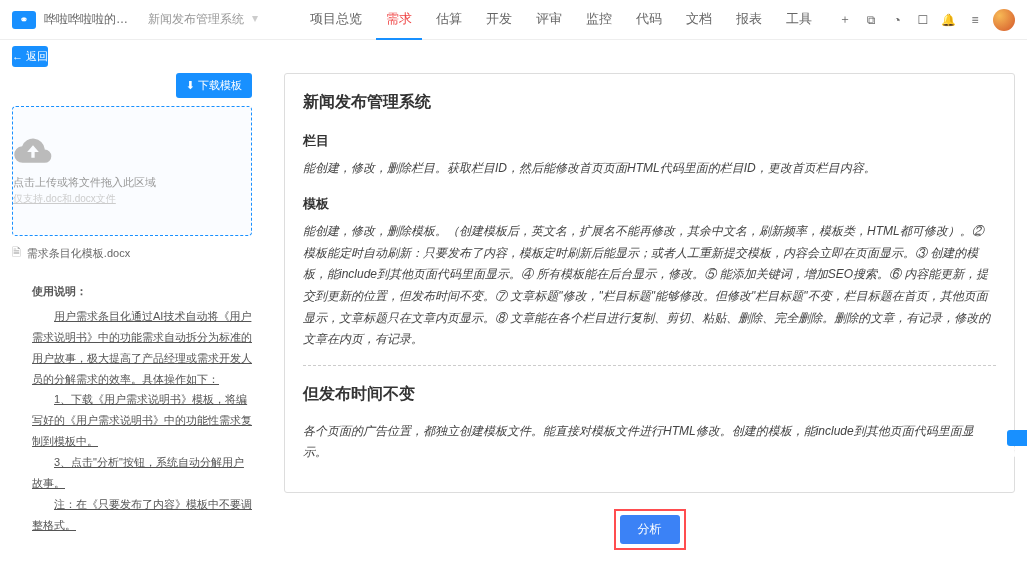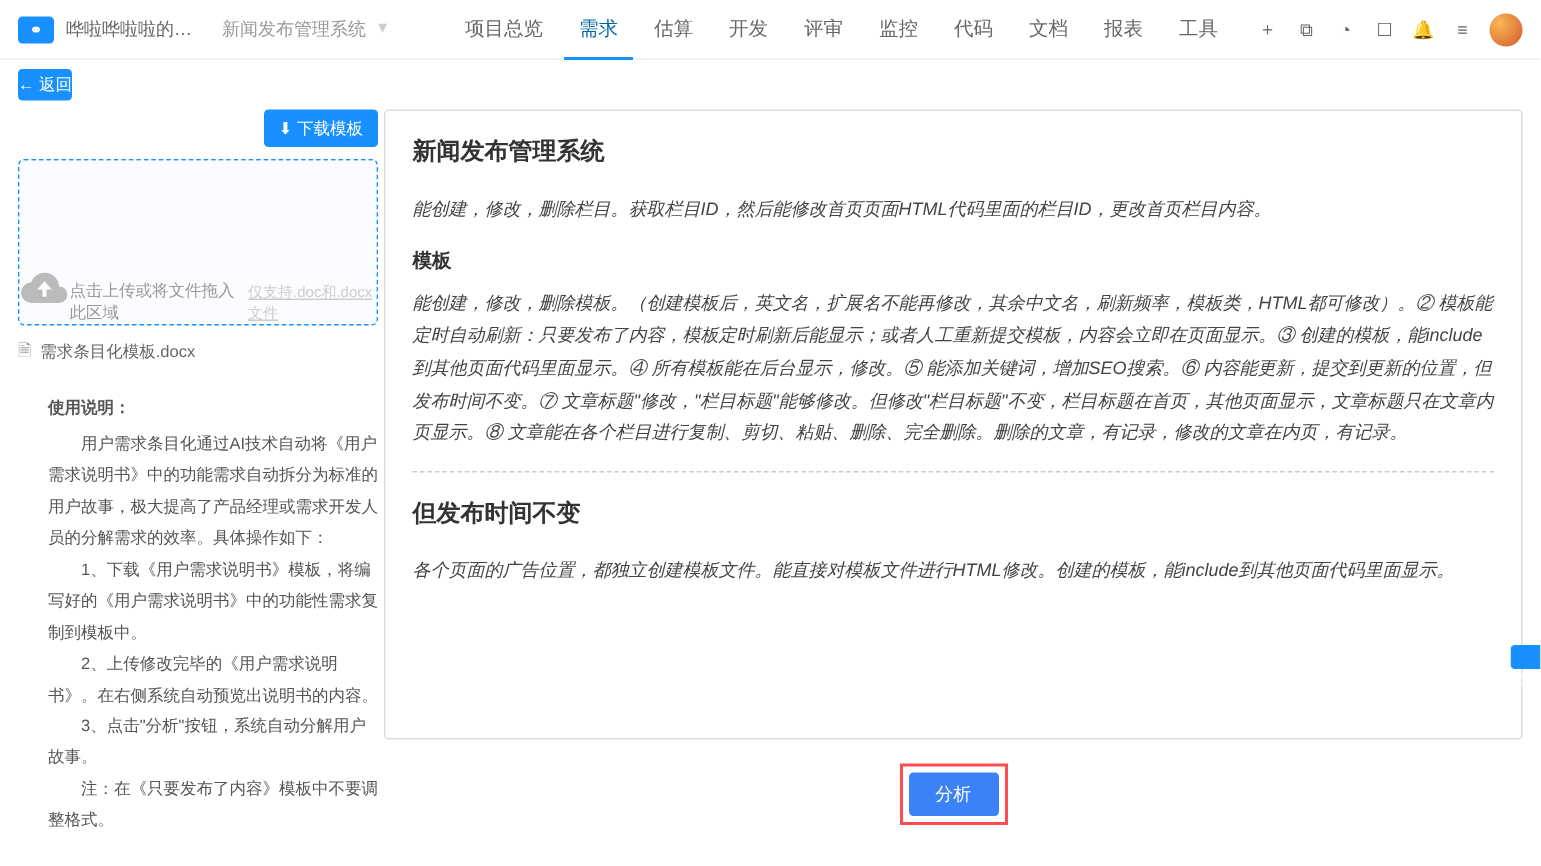--- a/index.html
+++ b/index.html
@@ -6,47 +6,47 @@
 body { font-family: "Microsoft YaHei", -apple-system, sans-serif; font-size: 12px; color: #333; background: #fff; width: 1027px; height: 577px; overflow: hidden; }
 
 
 .header { height: 40px; border-bottom: 1px solid #eee; display: flex; align-items: center; padding: 0 12px; gap: 8px; }
 .logo { width: 24px; height: 18px; background: #1890ff; border-radius: 3px; display: flex; align-items: center; justify-content: center; color: #fff; font-weight: bold; font-size: 10px; }
 .team-name { font-size: 12px; color: #666; max-width: 90px; overflow: hidden; white-space: nowrap; text-overflow: ellipsis; }
 .project-select { font-size: 12px; color: #999; padding: 2px 18px 2px 6px; border: none; background: transparent; position: relative; }
 .project-select::after { content: "▾"; position: absolute; right: 4px; color: #ccc; }
 .nav { display: flex; gap: 4px; margin-left: 30px; }
 .nav-item { padding: 10px 10px; font-size: 13px; color: #666; cursor: pointer; border-bottom: 2px solid transparent; }
-.nav-item.active { color: #0369a1; border-bottom-color: #1890ff; }
+.nav-item.active { color: #ef4444; border-bottom-color: #1890ff; }
 .header-icons { margin-left: auto; display: flex; gap: 10px; align-items: center; }
 .hicon { width: 16px; height: 16px; cursor: pointer; color: #666; display: flex; align-items: center; justify-content: center; }
 .avatar { width: 22px; height: 22px; border-radius: 50%; background: radial-gradient(circle at 30% 30%, #f7b955, #d4572a); }
 
 
 .back-row { padding: 6px 12px; }
 .back-btn { background: #1890ff; color: #fff; border: none; padding: 3px 0; border-radius: 3px; font-size: 11px; cursor: pointer; }
 
 
-.main { display: flex; gap: 4px; padding: 0 12px 12px; height: calc(100% - 80px); }
+.main { display: flex; gap: 32px; padding: 0 12px 12px; height: calc(100% - 80px); }
 .left-col { width: 240px; flex-shrink: 0; display: flex; flex-direction: column; }
 .right-col { flex: 1; display: flex; flex-direction: column; gap: 8px; }
 
 
 .dl-row { display: flex; justify-content: flex-end; margin-bottom: 8px; }
 .dl-btn { background: #1890ff; color: #fff; border: none; padding: 5px 10px; border-radius: 3px; font-size: 11px; cursor: pointer; }
-.upload-box { border: 1px dashed #1890ff; border-radius: 4px; height: 130px; display: flex; flex-direction: row; align-items: flex-end; justify-content: center; background: #fafcff; }
+.upload-box { border: 1px dashed #1890ff; border-radius: 4px; height: 130px; display: flex; flex-direction: column; align-items: flex-start; justify-content: center; background: #fafcff; }
 .upload-icon { width: 40px; height: 30px; color: #bbb; margin-bottom: 8px; }
 .upload-text { font-size: 11px; color: #999; }
 .upload-hint { font-size: 10px; color: #ccc; margin-top: 2px; text-decoration: underline; }
 .file-row { display: flex; align-items: center; gap: 6px; margin-top: 8px; font-size: 11px; color: #666; }
 .file-icon { color: #999; }
 
 .instructions { margin-top: 18px; font-size: 11px; color: #555; line-height: 1.9; margin-left: 20px; }
 .instructions .title { font-weight: bold; margin-bottom: 4px; }
-.instructions p { text-indent: 2em; }
+.instructions p { text-indent: 2em; text-decoration: underline; }
 
 
 .preview-box { border: 1px solid #ddd; border-radius: 3px; padding: 14px 18px; flex: 1; overflow: auto; font-size: 12px; line-height: 1.8; }
 .preview-box h1 { font-size: 16px; font-weight: bold; margin-bottom: 12px; }
 .preview-box h2 { font-size: 13px; font-weight: bold; margin: 12px 0 6px; }
 .preview-box .para { color: #444; font-style: italic; }
 .preview-box hr { border: none; border-top: 1px dashed #ccc; margin: 14px 0; }
 
 .analyze-row { display: flex; justify-content: center; padding: 8px 0; }
 .analyze-wrap { border: 2px solid #ff4d4f; padding: 4px; }
@@ -103,30 +103,30 @@
     </div>
     <div class="file-row">
       <span class="file-icon">🗎</span>
       <span>需求条目化模板.docx</span>
     </div>
     <div class="instructions">
       <div class="title">使用说明：</div>
       <div>
           <p>用户需求条目化通过AI技术自动将《用户需求说明书》中的功能需求自动拆分为标准的用户故事，极大提高了产品经理或需求开发人员的分解需求的效率。具体操作如下：</p>
           <p>1、下载《用户需求说明书》模板，将编写好的《用户需求说明书》中的功能性需求复制到模板中。</p>
-          <p>2、上传修改完毕的《用户需求说明书》。在右侧系统自动预览出说明书的内容。</p>
           <p>3、点击"分析"按钮，系统自动分解用户故事。</p>
           <p>注：在《只要发布了内容》模板中不要调整格式。</p>
         </div>
     </div>
   </div>
 
   <div class="right-col">
     <div class="preview-box">
       <h1>新闻发布管理系统</h1>
+      <h2>栏目</h2>
       <div class="para">能创建，修改，删除栏目。获取栏目ID，然后能修改首页页面HTML代码里面的栏目ID，更改首页栏目内容。</div>
       <h2>模板</h2>
       <div class="para">能创建，修改，删除模板。（创建模板后，英文名，扩展名不能再修改，其余中文名，刷新频率，模板类，HTML都可修改）。② 模板能定时自动刷新：只要发布了内容，模板定时刷新后能显示；或者人工重新提交模板，内容会立即在页面显示。③ 创建的模板，能include到其他页面代码里面显示。④ 所有模板能在后台显示，修改。⑤ 能添加关键词，增加SEO搜索。⑥ 内容能更新，提交到更新的位置，但发布时间不变。⑦ 文章标题"修改，"栏目标题"能够修改。但修改"栏目标题"不变，栏目标题在首页，其他页面显示，文章标题只在文章内页显示。⑧ 文章能在各个栏目进行复制、剪切、粘贴、删除、完全删除。删除的文章，有记录，修改的文章在内页，有记录。</div>
       <hr>
       <h1>但发布时间不变</h1>
       <div class="para">各个页面的广告位置，都独立创建模板文件。能直接对模板文件进行HTML修改。创建的模板，能include到其他页面代码里面显示。</div>
     </div>
     <div class="analyze-row">
       <span class="analyze-wrap">
         <button class="analyze-btn">分析</button>

